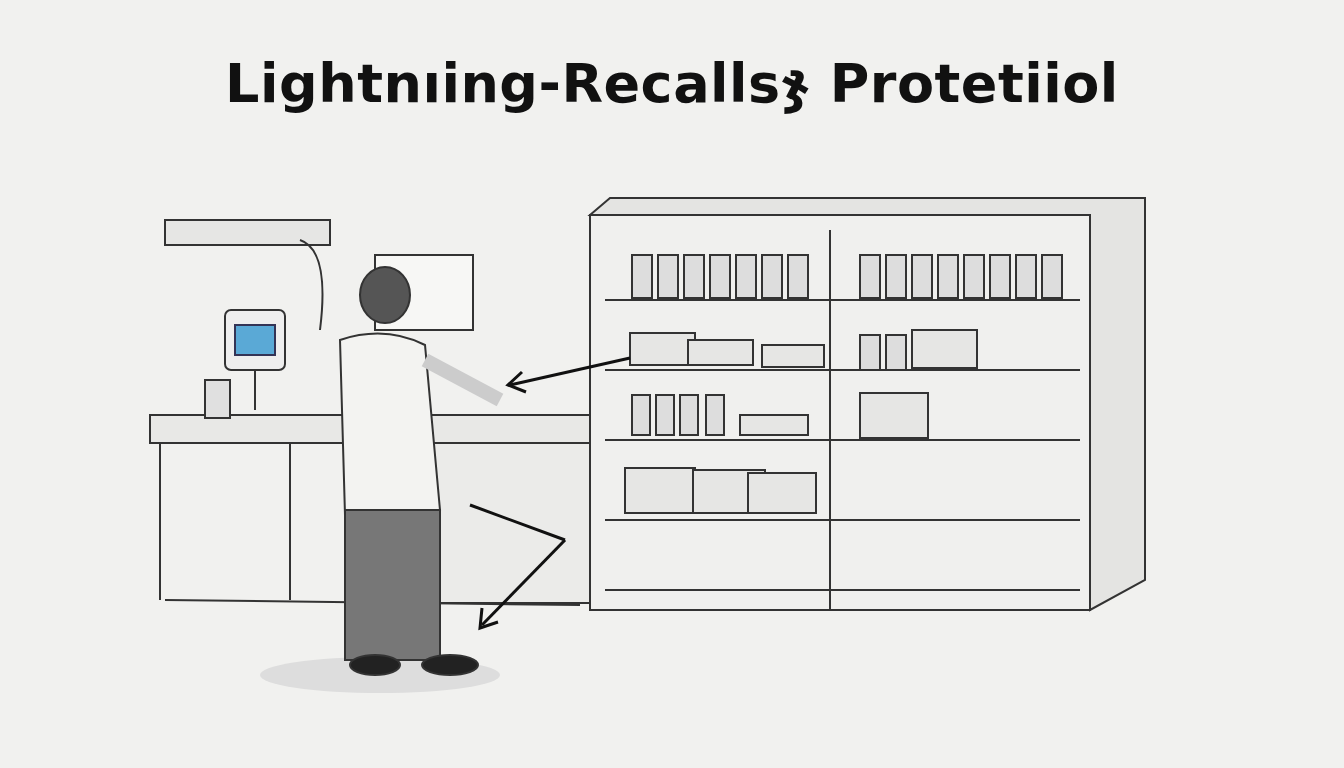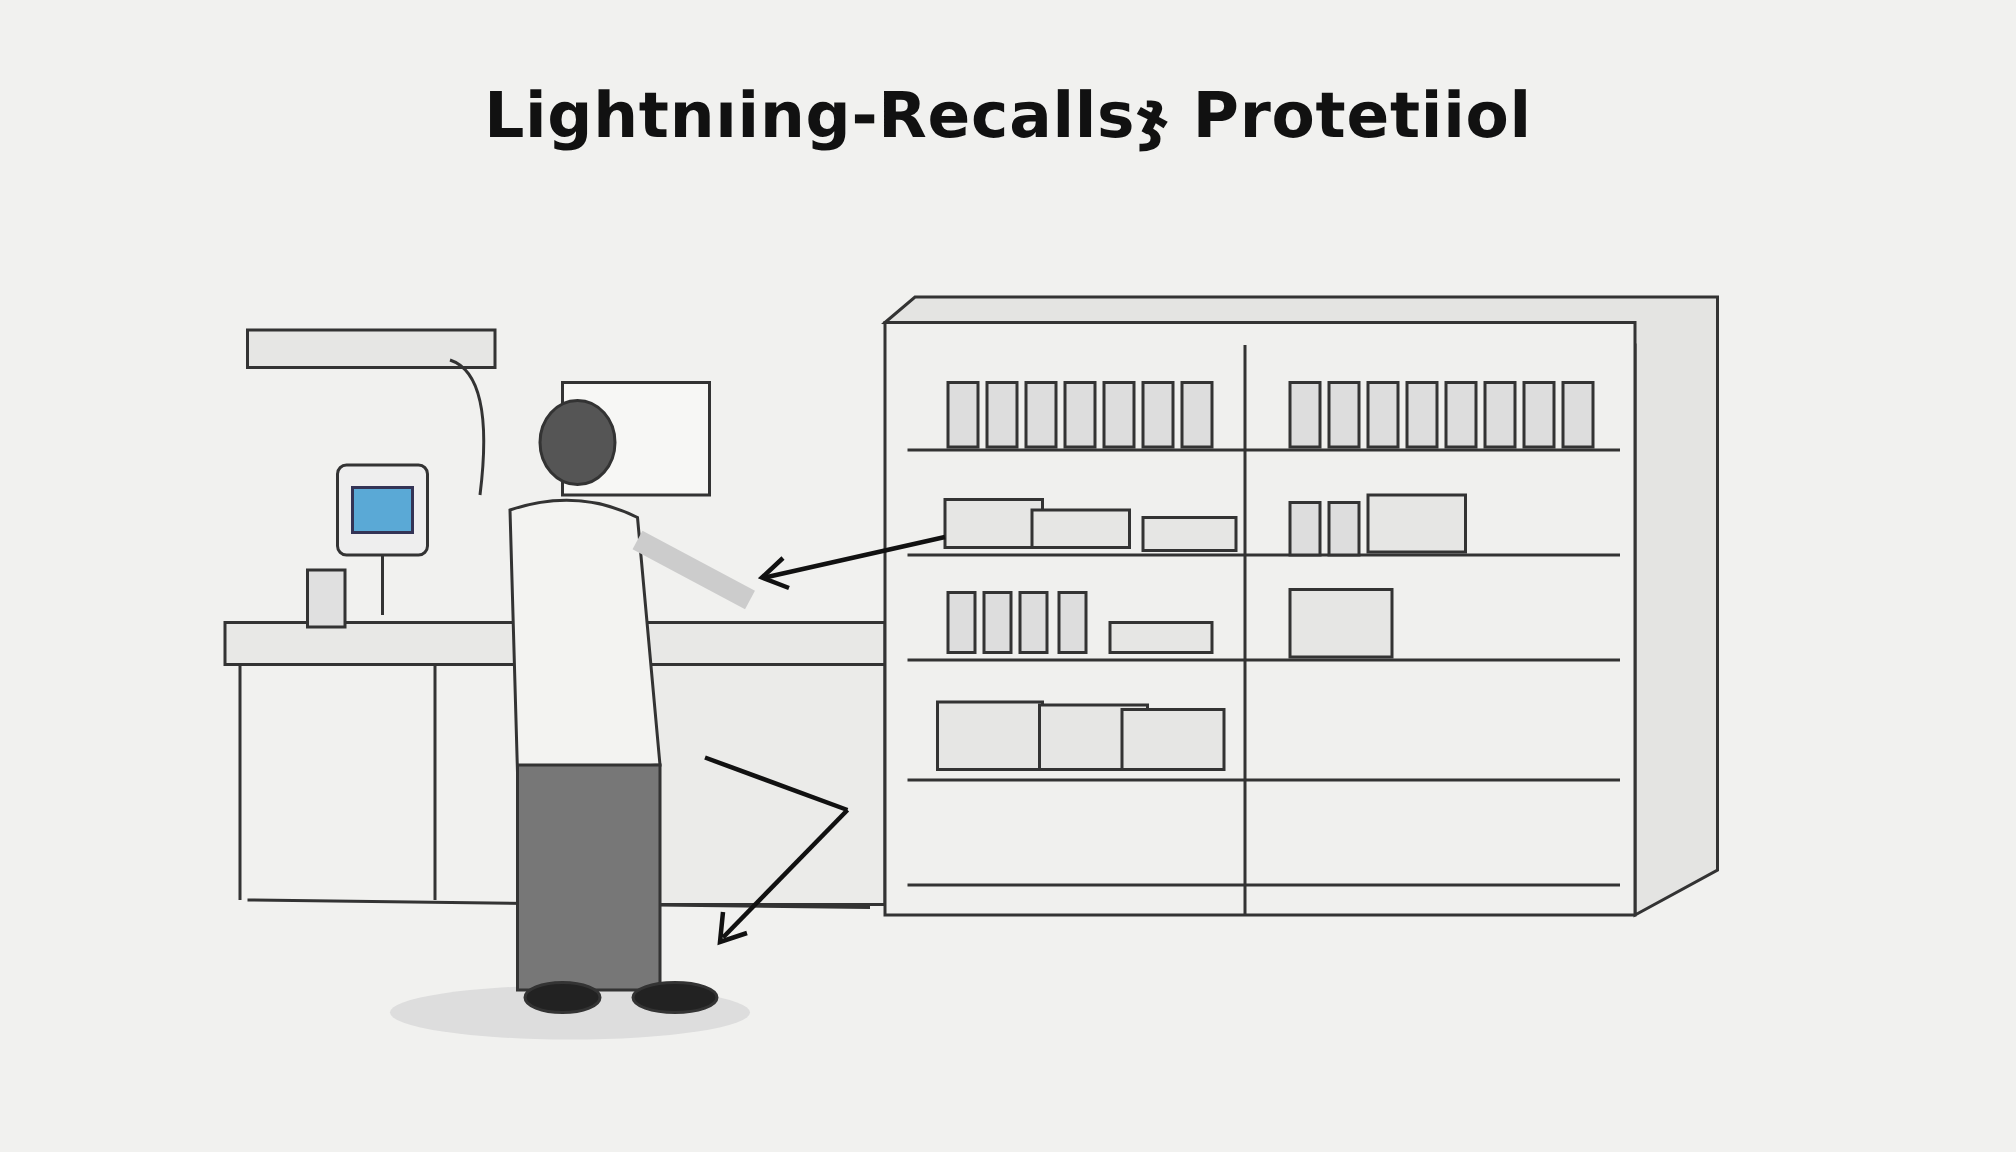--- a/index.html
+++ b/index.html
@@ -1,17 +1,17 @@
 <!DOCTYPE html>
 <html><head>
 <meta charset="utf-8">
 <style>
   html, body { margin:0; padding:0; }
   body { width:1344px; height:768px; background:#f1f1ef; position:relative; overflow:hidden; font-family:"Liberation Sans", sans-serif; }
-  .title { position:absolute; left:0; width:1344px; top:52px; text-align:center; font-family:"DejaVu Sans", sans-serif; font-weight:bold; font-size:42px; color:#111; letter-spacing:0.5px; }
+  .title { position:absolute; left:0; width:1344px; top:52px; text-align:center; font-family:"DejaVu Sans", sans-serif; font-weight:bold; font-size:54px; color:#111; letter-spacing:0.5px; }
   svg { position:absolute; left:0; top:0; }
 </style>
 </head>
 <body>
 
 <div class="title">Lightnıing-Recallsჯ Protetiiol</div>
 
 <svg width="1344" height="768" stroke="#333" fill="none" stroke-width="2">
 
   <ellipse cx="380" cy="675" rx="120" ry="18" fill="#ddd" stroke="none"></ellipse>

